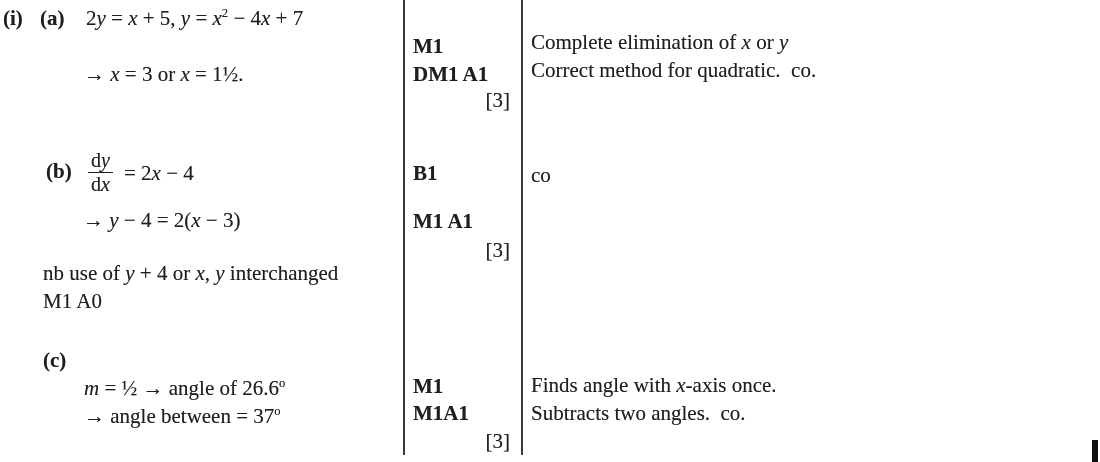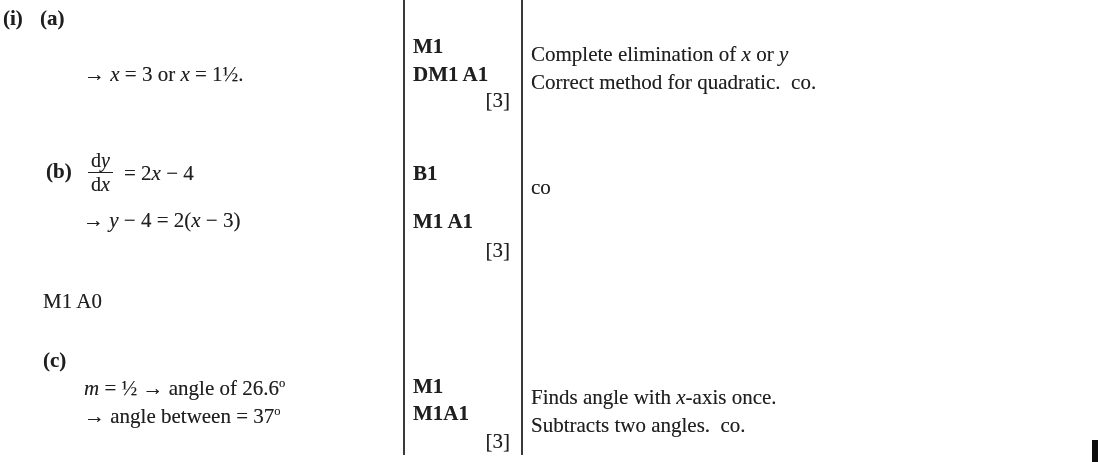--- a/index.html
+++ b/index.html
@@ -42,57 +42,59 @@
   }
   .frac .num { display: block; padding: 0 3px 1px; }
   .frac .den { display: block; border-top: 1.7px solid #1f1f1f; padding: 1px 3px 0; }
   .mark { left: 413px; font-weight: bold; }
   .total {
     left: 403px;
     width: 110px;
     text-align: right;
     padding-right: 3px;
   }
-  .comment { left: 531px; margin-top: 12px; }
+  .comment { left: 531px; }
   .corner-bar {
     position: absolute;
     left: 1092px;
     top: 440px;
     width: 6px;
     height: 22px;
     background: #0d0d0d;
   }
 </style>
 </head>
 <body>
 
 <div class="sheet">
 
   <div class="vline" style="left:403px"></div>
   <div class="vline" style="left:521px"></div>
 
   <div class="t plabel" style="left:3px; top:5px">(i)</div>
   <div class="t plabel" style="left:40px; top:5px">(a)</div>
+  <div class="t" style="left:86px; top:5px">2<i>y</i> = <i>x</i> + 5, <i>y</i> = <i>x</i><sup>2</sup> − 4<i>x</i> + 7</div>
   <div class="t" style="left:84px; top:61px">→ <i>x</i> = 3 or <i>x</i> = 1½.</div>
 
   <div class="t mark" style="top:33px">M1</div>
   <div class="t mark" style="top:61px">DM1 A1</div>
   <div class="t total" style="top:87px">[3]</div>
 
   <div class="t comment" style="top:29px">Complete elimination of <i>x</i> or <i>y</i></div>
   <div class="t comment" style="top:57px">Correct method for quadratic.&nbsp; co.</div>
 
   <div class="t plabel" style="left:46px; top:158px">(b)</div>
   <div class="frac" style="left:88px; top:150px">
     <span class="num">d<i>y</i></span>
     <span class="den">d<i>x</i></span>
   </div>
   <div class="t" style="left:124px; top:160px">= 2<i>x</i> − 4</div>
   <div class="t" style="left:83px; top:207px">→ <i>y</i> − 4 = 2(<i>x</i> − 3)</div>
 
+  <div class="t" style="left:43px; top:260px">nb use of <i>y</i> + 4 or <i>x</i>, <i>y</i> interchanged</div>
   <div class="t" style="left:43px; top:288px">M1 A0</div>
 
   <div class="t mark" style="top:160px">B1</div>
   <div class="t mark" style="top:208px">M1 A1</div>
   <div class="t total" style="top:237px">[3]</div>
 
   <div class="t comment" style="top:162px">co</div>
 
   <div class="t plabel" style="left:43px; top:347px">(c)</div>
   <div class="t" style="left:84px; top:375px"><i>m</i> = ½ → angle of 26.6<sup>o</sup></div>

